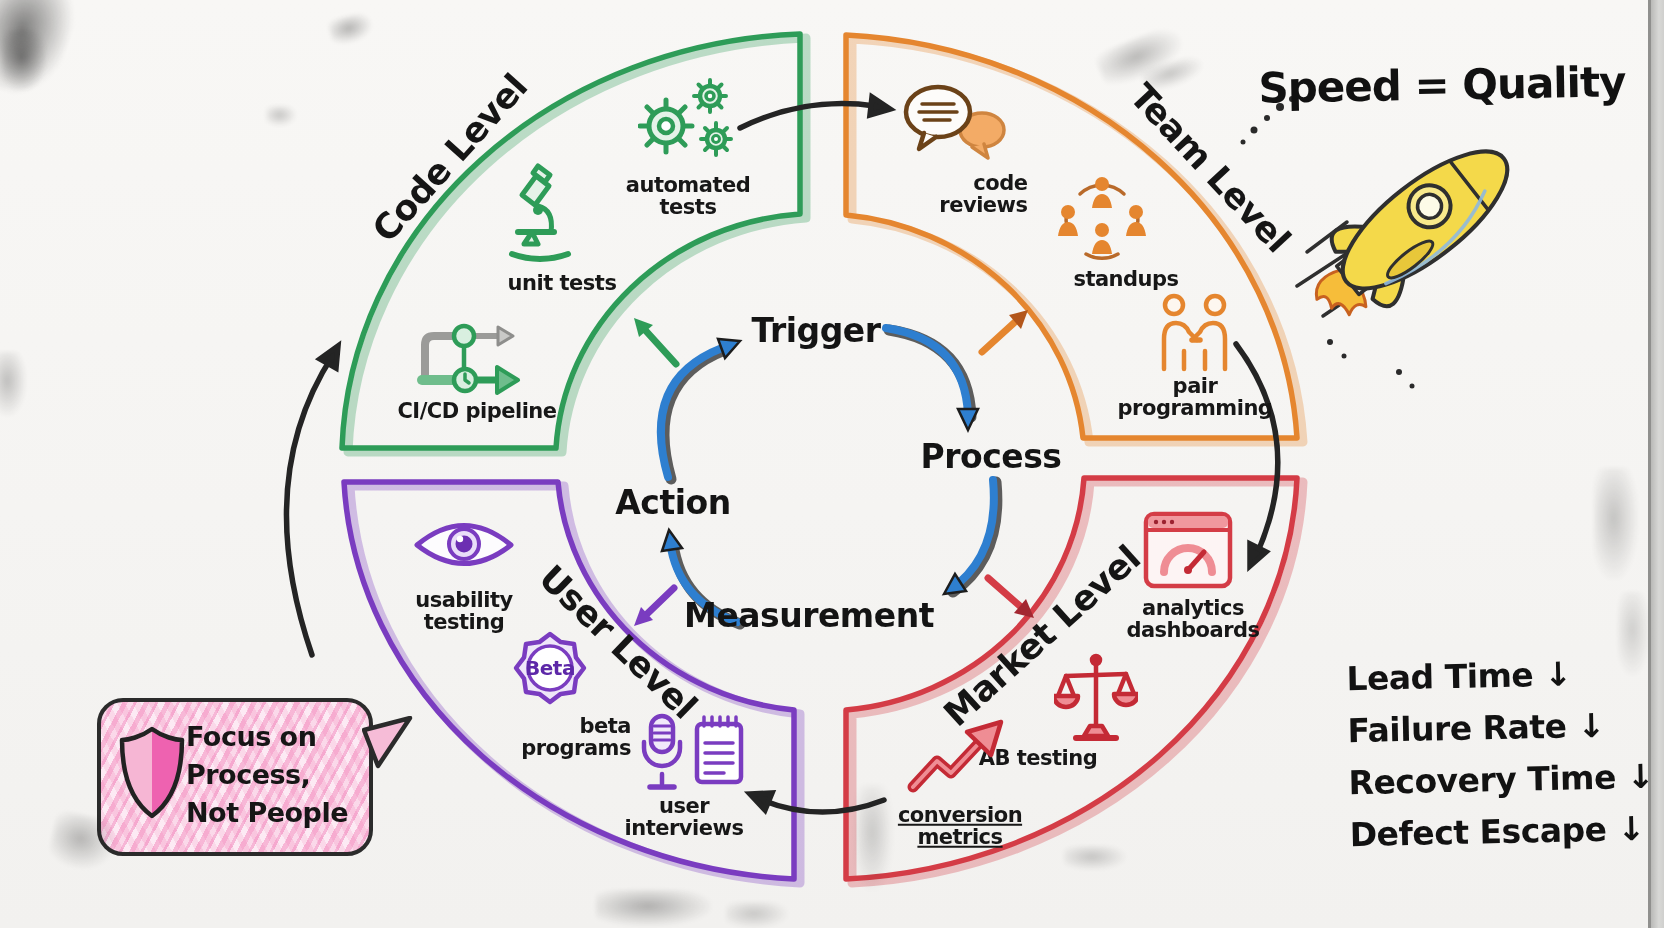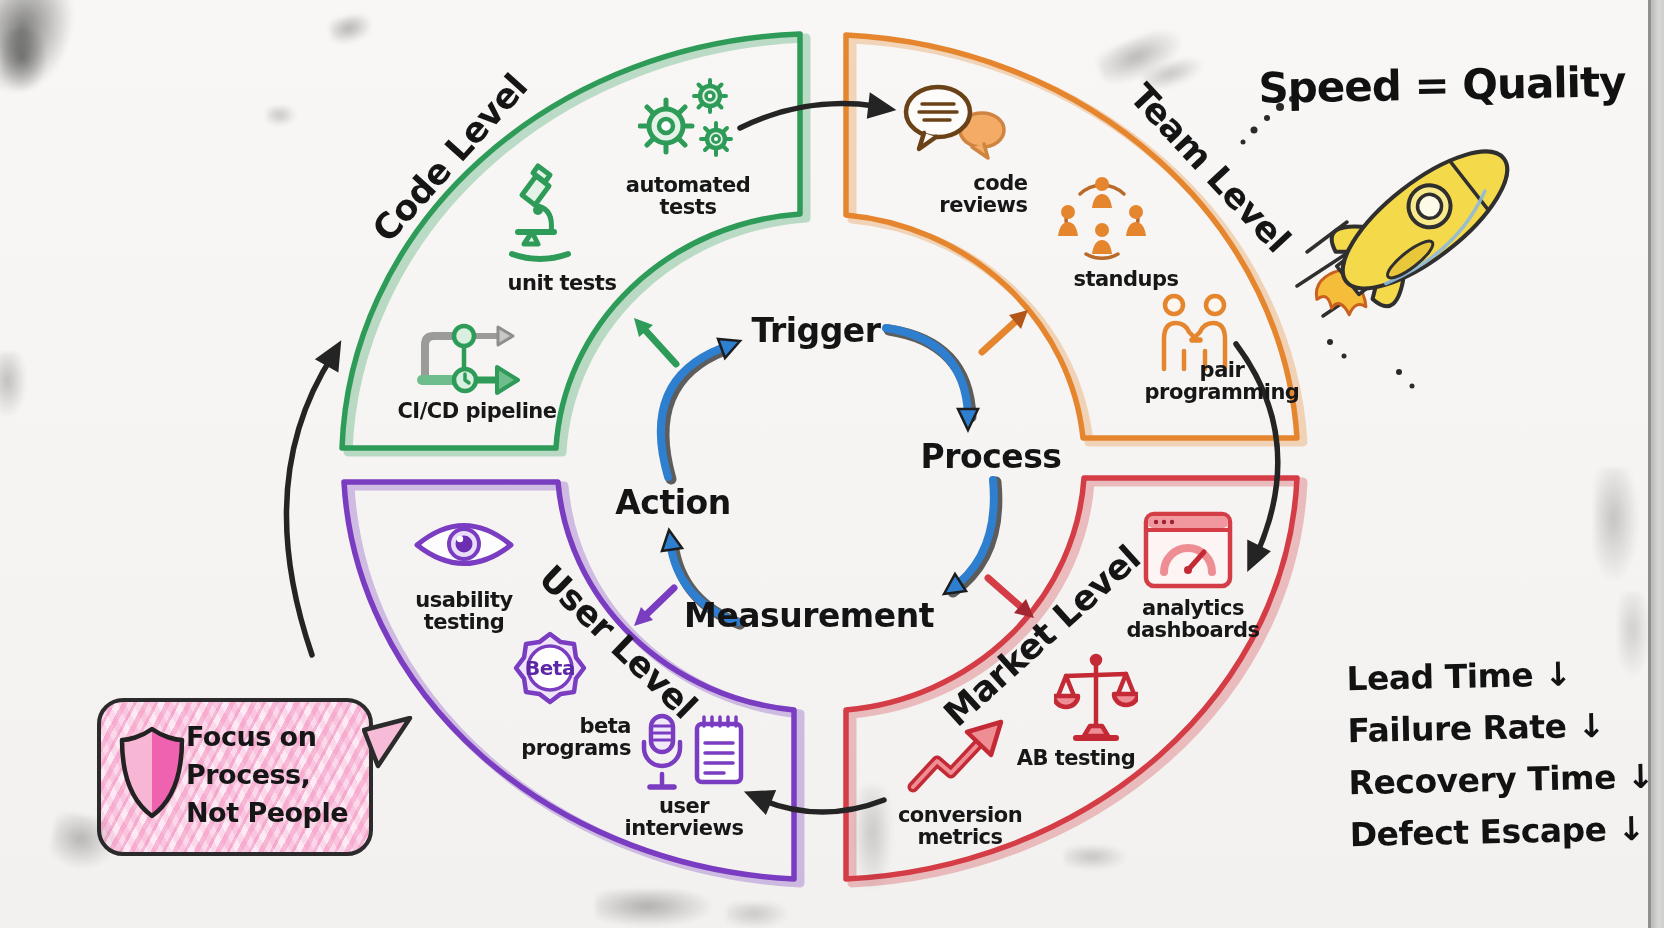--- a/index.html
+++ b/index.html
@@ -230,21 +230,21 @@
     <g fill="none" stroke="#e5862f" stroke-width="4.5" stroke-linecap="round" stroke-linejoin="round">
       <circle cx="27" cy="12" r="9" fill="#fdf7f0"></circle>
       <circle cx="68" cy="12" r="9" fill="#fdf7f0"></circle>
       <path d="M17 76 V46 q0-16 12-16 q9 0 13 9 l8 8"></path>
       <path d="M37 76 V58"></path>
       <path d="M78 76 V46 q0-16 -12-16 q-9 0 -13 9 l-8 8"></path>
       <path d="M58 76 V58"></path>
       <path d="M45 47 h8" stroke-width="5.5"></path>
     </g>
   </svg>
-  <div class="lbl wrap" style="left:1195px;top:381px;max-width:175px;margin-left:27px;">pair programming</div>
+  <div class="lbl wrap" style="left:1195px;top:397px;max-width:175px;">pair programming</div>
 
   <svg class="abs" style="left:1142px;top:510px" width="92" height="80" viewBox="0 0 92 80">
     <g stroke-linecap="round" stroke-linejoin="round">
       <rect x="4" y="4" width="84" height="72" rx="8" fill="#fdf4f4" stroke="#d43c46" stroke-width="4.5"></rect>
       <path d="M4 20 h84" stroke="#d43c46" stroke-width="4"></path>
       <rect x="6" y="6" width="80" height="12" rx="5" fill="#f0989e"></rect>
       <circle cx="14" cy="12" r="2.2" fill="#9c2230"></circle>
         <circle cx="22" cy="12" r="2.2" fill="#9c2230"></circle>
         <circle cx="30" cy="12" r="2.2" fill="#9c2230"></circle>
       <path d="M22 62 A 24 24 0 1 1 70 62" fill="none" stroke="#ef8d94" stroke-width="8"></path>
@@ -260,30 +260,30 @@
       <circle cx="42" cy="8" r="4" fill="#c42a35"></circle>
       <line x1="12" y1="24" x2="72" y2="22"></line>
       <path d="M12 24 L4 44 M12 24 L20 44"></path>
       <path d="M0 44 A 12 11 0 0 0 24 44 Z" fill="#ef8d94"></path>
       <path d="M72 22 L64 42 M72 22 L80 42"></path>
       <path d="M60 42 A 12 11 0 0 0 84 42 Z" fill="#ef8d94"></path>
       <path d="M36 74 h12 l6 10 h-24 Z" fill="#ef8d94"></path>
       <line x1="22" y1="86" x2="62" y2="86" stroke-width="6"></line>
     </g>
   </svg>
-  <div class="lbl" style="left:1076px;top:758px;">AB testing</div>
+  <div class="lbl" style="left:1038px;top:758px;">AB testing</div>
 
   <svg class="abs" style="left:905px;top:715px" width="105" height="80" viewBox="0 0 105 80">
     <g stroke-linecap="round" stroke-linejoin="round">
       <path d="M8 72 L32 46 L46 58 L76 26" fill="none" stroke="#c42a35" stroke-width="11"></path>
       <path d="M8 72 L32 46 L46 58 L76 26" fill="none" stroke="#ef8d94" stroke-width="4"></path>
       <polygon points="96,7 62,17 86,40" fill="#ef8d94" stroke="#c42a35" stroke-width="4.5"></polygon>
     </g>
   </svg>
-  <div class="lbl wrap" style="left:960px;top:826px;max-width:175px;">conversion metrics</div>
+  <div class="lbl wrap" style="left:960px;top:826px;max-width:175px;text-decoration:underline;">conversion metrics</div>
 
   <svg class="abs" style="left:412px;top:518px" width="104" height="54" viewBox="0 0 104 54">
     <g stroke-linecap="round" stroke-linejoin="round">
       <path d="M5 27 Q 52 -12 99 27 Q 52 64 5 27 Z" fill="#fdfcfe" stroke="#7a3cc0" stroke-width="5"></path>
       <circle cx="52" cy="26" r="15" fill="#e9ddf8" stroke="#7a3cc0" stroke-width="4"></circle>
       <circle cx="52" cy="26" r="8.5" fill="#6c2fb2"></circle>
       <circle cx="48" cy="21" r="3.2" fill="#ffffff"></circle>
     </g>
   </svg>
   <div class="lbl wrap" style="left:464px;top:611px;max-width:145px;">usability testing</div>

